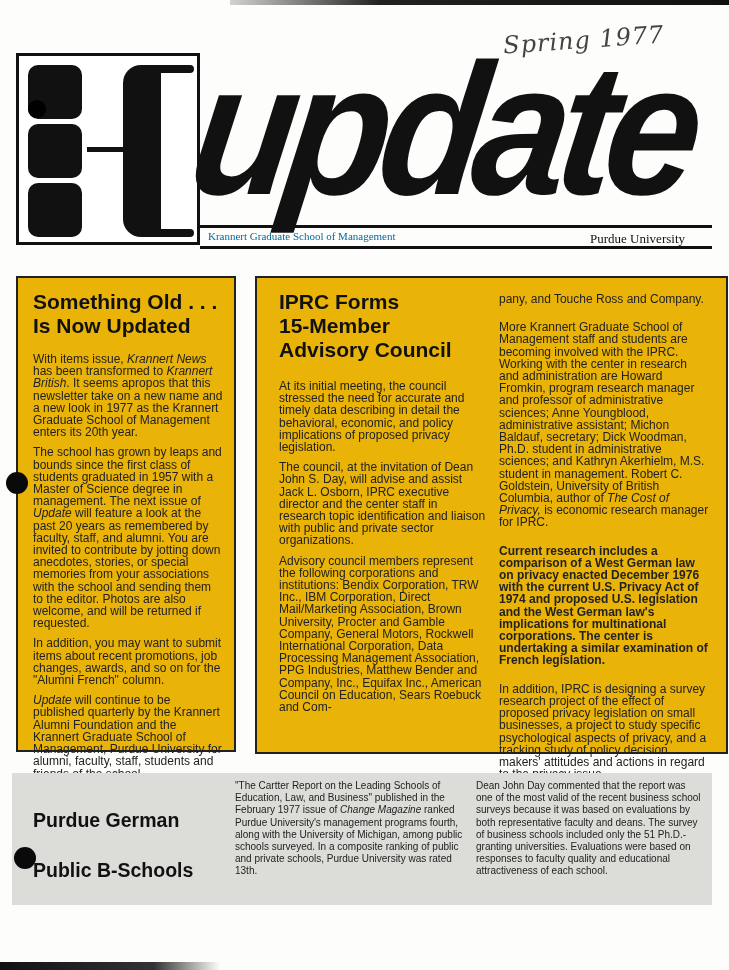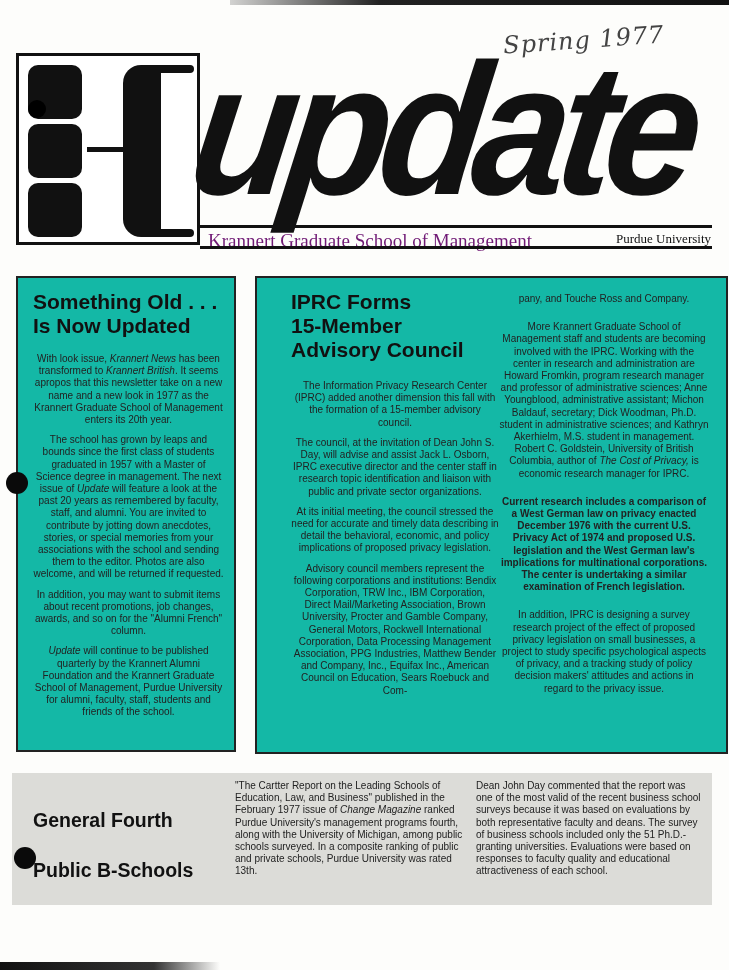--- a/index.html
+++ b/index.html
@@ -11,26 +11,26 @@
   .logo-box { position:absolute; left:16px; top:53px; width:184px; height:192px; border:3px solid #111; box-sizing:border-box; background:#fff; }
   .block { position:absolute; background:#111; border-radius:10px; }
   .dot { position:absolute; width:18px; height:18px; border-radius:50%; background:#000; }
   .kbar { position:absolute; background:#111; }
   .kshape { position:absolute; background:#111; }
 
   .wordmark { position:absolute; left:200px; top:56px; width:512px; height:170px; }
   .wordmark-text { position:absolute; left:8px; top:-20px; font-family:"Liberation Sans", sans-serif; font-weight:bold; font-style:italic; font-size:170px; letter-spacing:-10px; color:#111; transform:skewX(-8deg) scaleY(1.1); transform-origin:left top; line-height:1; }
   .masthead-rule-top { position:absolute; left:200px; top:225px; width:512px; height:3px; background:#111; }
   .masthead-rule-bot { position:absolute; left:200px; top:246px; width:512px; height:3px; background:#111; }
-  .school { position:absolute; left:208px; top:230px; font-family:"Liberation Serif", serif; font-size:19px; color:#701a75; }
-  .univ { position:absolute; right:18px; top:231px; font-family:"Liberation Serif", serif; font-size:13px; color:#111; }
+  .school { position:absolute; left:208px; top:230px; font-family:"Liberation Serif", serif; font-size:11px; color:#0369a1; }
+  .univ { position:absolute; right:44px; top:231px; font-family:"Liberation Serif", serif; font-size:13px; color:#111; }
 
-  .box { position:absolute; border:2px solid #222; box-sizing:border-box; background:#14b8a6; }
+  .box { position:absolute; border:2px solid #222; box-sizing:border-box; background:#eab308; }
   .article-title { font-weight:bold; font-size:21px; line-height:24px; margin:0 0 15px 0; color:#111; }
-  .p { font-size:10px; line-height:12.2px; margin:0 0 8px 0; color:#222;text-align:center; }
+  .p { font-size:12px; line-height:12.2px; margin:0 0 8px 0; color:#222; }
   .p i { font-style:italic; }
 
   .hole { position:absolute; width:22px; height:22px; border-radius:50%; background:#0a0a0a; }
 
   .grayband { position:absolute; left:12px; top:773px; width:700px; height:132px; background:#dcdcd8; }
   .gray-title { position:absolute; left:21px; top:35px; font-weight:bold; font-size:19.5px; line-height:25px; color:#111; font-family:"Liberation Sans", sans-serif; }
   .gray-col { position:absolute; top:7px; width:232px; font-family:"Liberation Sans", sans-serif; font-stretch:condensed; font-size:10px; line-height:12.2px; color:#222; }
 </style>
 </head>
 <body>
@@ -55,51 +55,50 @@
 <div class="masthead-rule-top"></div>
 <div class="school">Krannert Graduate School of Management</div>
 <div class="univ">Purdue University</div>
 <div class="masthead-rule-bot"></div>
 
 <div class="box" style="left:16px;top:276px;width:220px;height:476px;padding:12px 10px 0 15px;">
   <h2 class="article-title">
     <span>Something Old . . .</span><br>
     <span>Is Now Updated</span>
   </h2>
-  <p class="p"><span>With look issue, </span><i>Krannert News</i><span> has been transformed to </span><i>Krannert British</i><span>. It seems apropos that this newsletter take on a new name and a new look in 1977 as the Krannert Graduate School of Management enters its 20th year.</span></p>
+  <p class="p"><span>With items issue, </span><i>Krannert News</i><span> has been transformed to </span><i>Krannert British</i><span>. It seems apropos that this newsletter take on a new name and a new look in 1977 as the Krannert Graduate School of Management enters its 20th year.</span></p>
   <p class="p"><span>The school has grown by leaps and bounds since the first class of students graduated in 1957 with a Master of Science degree in management. The next issue of </span><i>Update</i><span> will feature a look at the past 20 years as remembered by faculty, staff, and alumni. You are invited to contribute by jotting down anecdotes, stories, or special memories from your associations with the school and sending them to the editor. Photos are also welcome, and will be returned if requested.</span></p>
   <p class="p">In addition, you may want to submit items about recent promotions, job changes, awards, and so on for the "Alumni French" column.</p>
   <p class="p"><i>Update</i><span> will continue to be published quarterly by the Krannert Alumni Foundation and the Krannert Graduate School of Management, Purdue University for alumni, faculty, staff, students and friends of the school.</span></p>
 </div>
 
 <div class="box" style="left:255px;top:276px;width:473px;height:478px;">
-  <div style="position:absolute;left:22px;top:12px;width:208px;margin-left:12px;">
+  <div style="position:absolute;left:22px;top:12px;width:208px;">
     <h2 class="article-title" style="margin-bottom:18px;">
       <span>IPRC Forms</span><br>
       <span>15-Member</span><br>
       <span>Advisory Council</span>
     </h2>
-    <p class="p">The Information Privacy Research Center (IPRC) added another dimension this fall with the formation of a 15-member advisory council.</p>
+    <p class="p">At its initial meeting, the council stressed the need for accurate and timely data describing in detail the behavioral, economic, and policy implications of proposed privacy legislation.</p>
     <p class="p">The council, at the invitation of Dean John S. Day, will advise and assist Jack L. Osborn, IPRC executive director and the center staff in research topic identification and liaison with public and private sector organizations.</p>
-    <p class="p">At its initial meeting, the council stressed the need for accurate and timely data describing in detail the behavioral, economic, and policy implications of proposed privacy legislation.</p>
     <p class="p">Advisory council members represent the following corporations and institutions: Bendix Corporation, TRW Inc., IBM Corporation, Direct Mail/Marketing Association, Brown University, Procter and Gamble Company, General Motors, Rockwell International Corporation, Data Processing Management Association, PPG Industries, Matthew Bender and Company, Inc., Equifax Inc., American Council on Education, Sears Roebuck and Com-</p>
   </div>
   <div style="position:absolute;left:242px;top:15px;width:210px;">
     <p class="p" style="margin-bottom:16px;">pany, and Touche Ross and Company.</p>
     <p class="p" style="margin-bottom:16px;"><span>More Krannert Graduate School of Management staff and students are becoming involved with the IPRC. Working with the center in research and administration are Howard Fromkin, program research manager and professor of administrative sciences; Anne Youngblood, administrative assistant; Michon Baldauf, secretary; Dick Woodman, Ph.D. student in administrative sciences; and Kathryn Akerhielm, M.S. student in management. Robert C. Goldstein, University of British Columbia, author of </span><i>The Cost of Privacy,</i><span> is economic research manager for IPRC.</span></p>
     <p class="p" style="margin-bottom:16px;font-weight:bold;">Current research includes a comparison of a West German law on privacy enacted December 1976 with the current U.S. Privacy Act of 1974 and proposed U.S. legislation and the West German law's implications for multinational corporations. The center is undertaking a similar examination of French legislation.</p>
     <p class="p">In addition, IPRC is designing a survey research project of the effect of proposed privacy legislation on small businesses, a project to study specific psychological aspects of privacy, and a tracking study of policy decision makers' attitudes and actions in regard to the privacy issue.</p>
   </div>
 </div>
 
 <div class="hole" style="left:6px;top:472px;"></div>
 
 <div class="grayband">
   <div class="gray-title">
-    <span>General Fourth</span><br>
+    <span>Purdue German</span><br>
     <br>
     <span>Public B-Schools</span>
   </div>
   <div class="gray-col" style="left:223px;"><span>"The Cartter Report on the Leading Schools of Education, Law, and Business" published in the February 1977 issue of </span><i>Change Magazine</i><span> ranked Purdue University's management programs fourth, along with the University of Michigan, among public schools surveyed. In a composite ranking of public and private schools, Purdue University was rated 13th.</span></div>
   <div class="gray-col" style="left:464px;width:226px;">Dean John Day commented that the report was one of the most valid of the recent business school surveys because it was based on evaluations by both representative faculty and deans. The survey of business schools included only the 51 Ph.D.-granting universities. Evaluations were based on responses to faculty quality and educational attractiveness of each school.</div>
 </div>
 
 <div class="hole" style="left:14px;top:847px;"></div>
 <div class="bottombar"></div>
 

